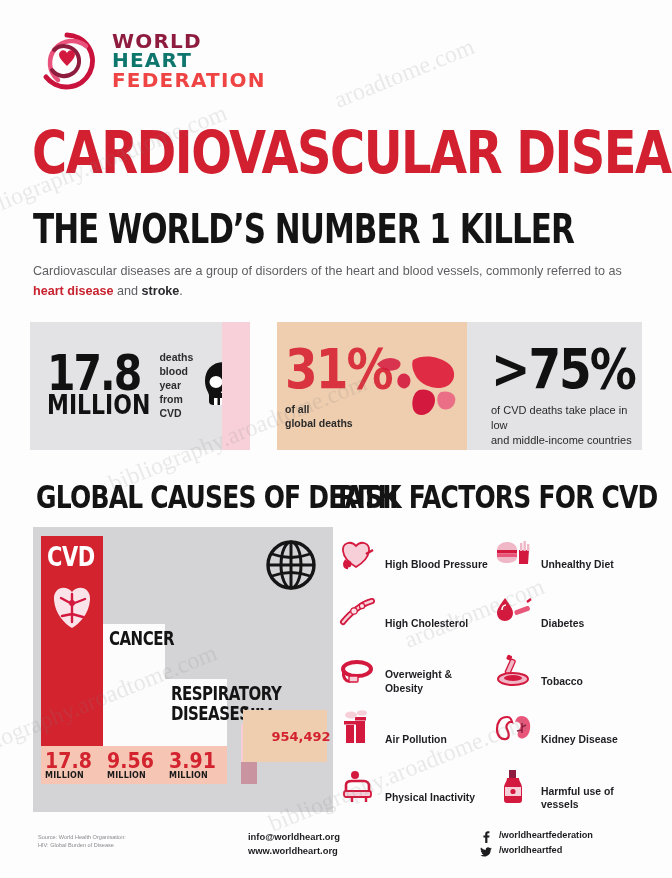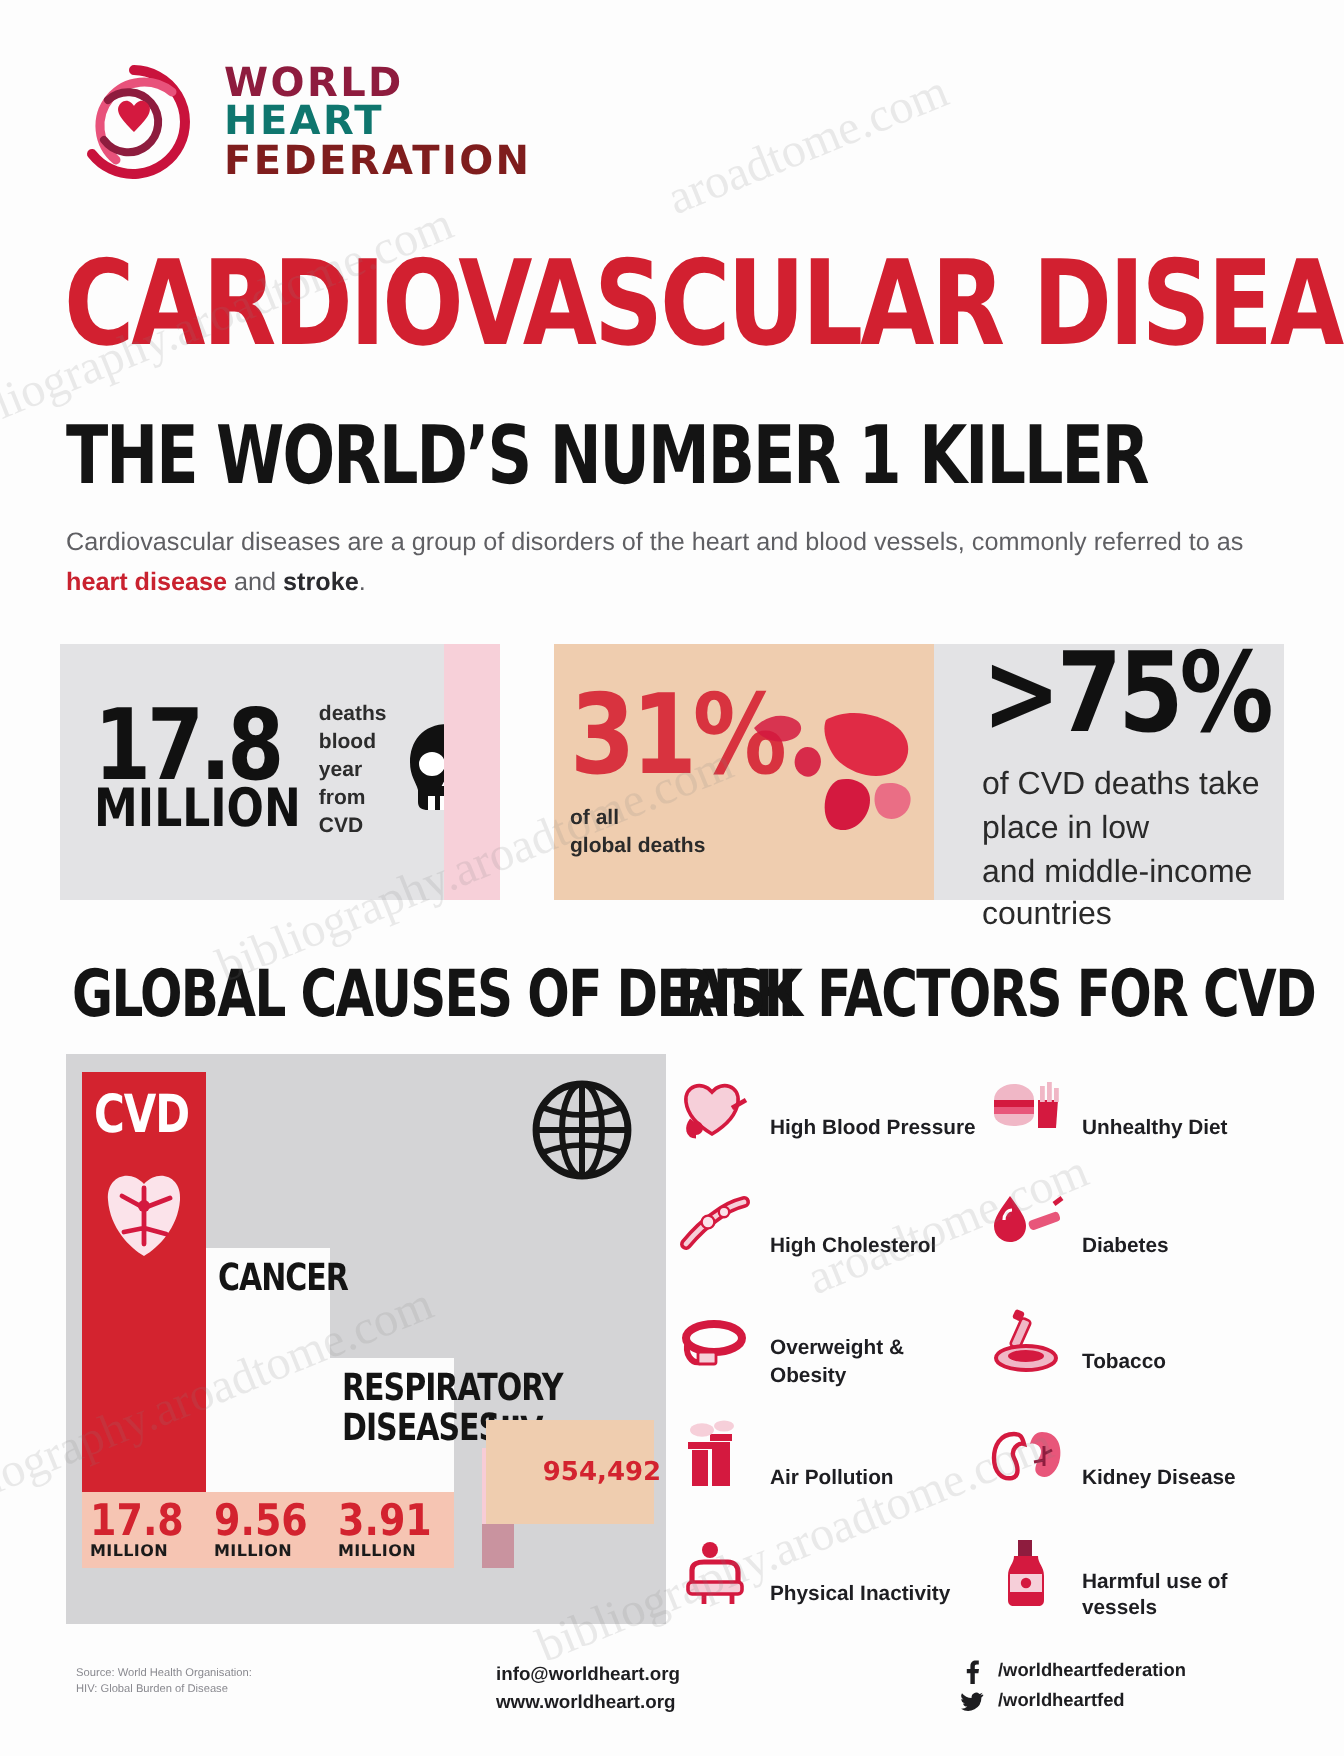--- a/index.html
+++ b/index.html
@@ -11,21 +11,21 @@
   }
   .page { position:relative; width:672px; height:878px; background:#fdfdfd; }
 
   
   .logo-row { position:absolute; left:36px; top:30px; display:flex; align-items:center; gap:14px; }
   .logo-mark { width:62px; height:62px; position:relative; }
   .logo-text { line-height:0.98; }
   .logo-text div { font-weight:800; font-size:20px; letter-spacing:1.2px; font-family:"DejaVu Sans", sans-serif; }
   .lt-world { color:#8e1c3e; }
   .lt-heart { color:#0f766e; }
-  .lt-fed   { color:#7f1d1d; font-size:19.5px; }
+  .lt-fed   { color:#ef4444; font-size:19.5px; }
 
   
   .title-main {
     position:absolute; left:32px; top:118px;
     font-family:"DejaVu Sans", sans-serif;
     font-weight:800; font-size:47px; letter-spacing:-1.5px;
     color:#d22030; transform:scaleX(1.02) scaleY(1.25); transform-origin:left top;
     white-space:nowrap;
   }
   .title-sub {
@@ -71,21 +71,21 @@
     font-size:47px; color:#d8333f; letter-spacing:-2px;
     transform:scaleY(1.18); transform-origin:left top;
   }
   .pct31-cap { font-size:10.5px; font-weight:700; color:#2a2a2a; line-height:1.3; margin-top:12px; }
 
   .pct75 {
     font-family:"DejaVu Sans", sans-serif; font-weight:800;
     font-size:47px; color:#111; letter-spacing:-2px;
     transform:scaleY(1.18); transform-origin:left top; white-space:nowrap;
   }
-  .pct75-cap { font-size:16px; color:#2a2a2a; line-height:1.35; margin-top:12px; }
+  .pct75-cap { font-size:11px; color:#2a2a2a; line-height:1.35; margin-top:12px; }
 
   
   .sec-head {
     position:absolute; font-family:"DejaVu Sans", sans-serif; font-weight:800;
     font-size:25px; color:#141414; letter-spacing:-0.8px;
     transform:scaleY(1.3); transform-origin:left top; white-space:nowrap;
   }
   .sec-left  { left:36px;  top:478px; }
   .sec-right { left:338px; top:478px; }
 

